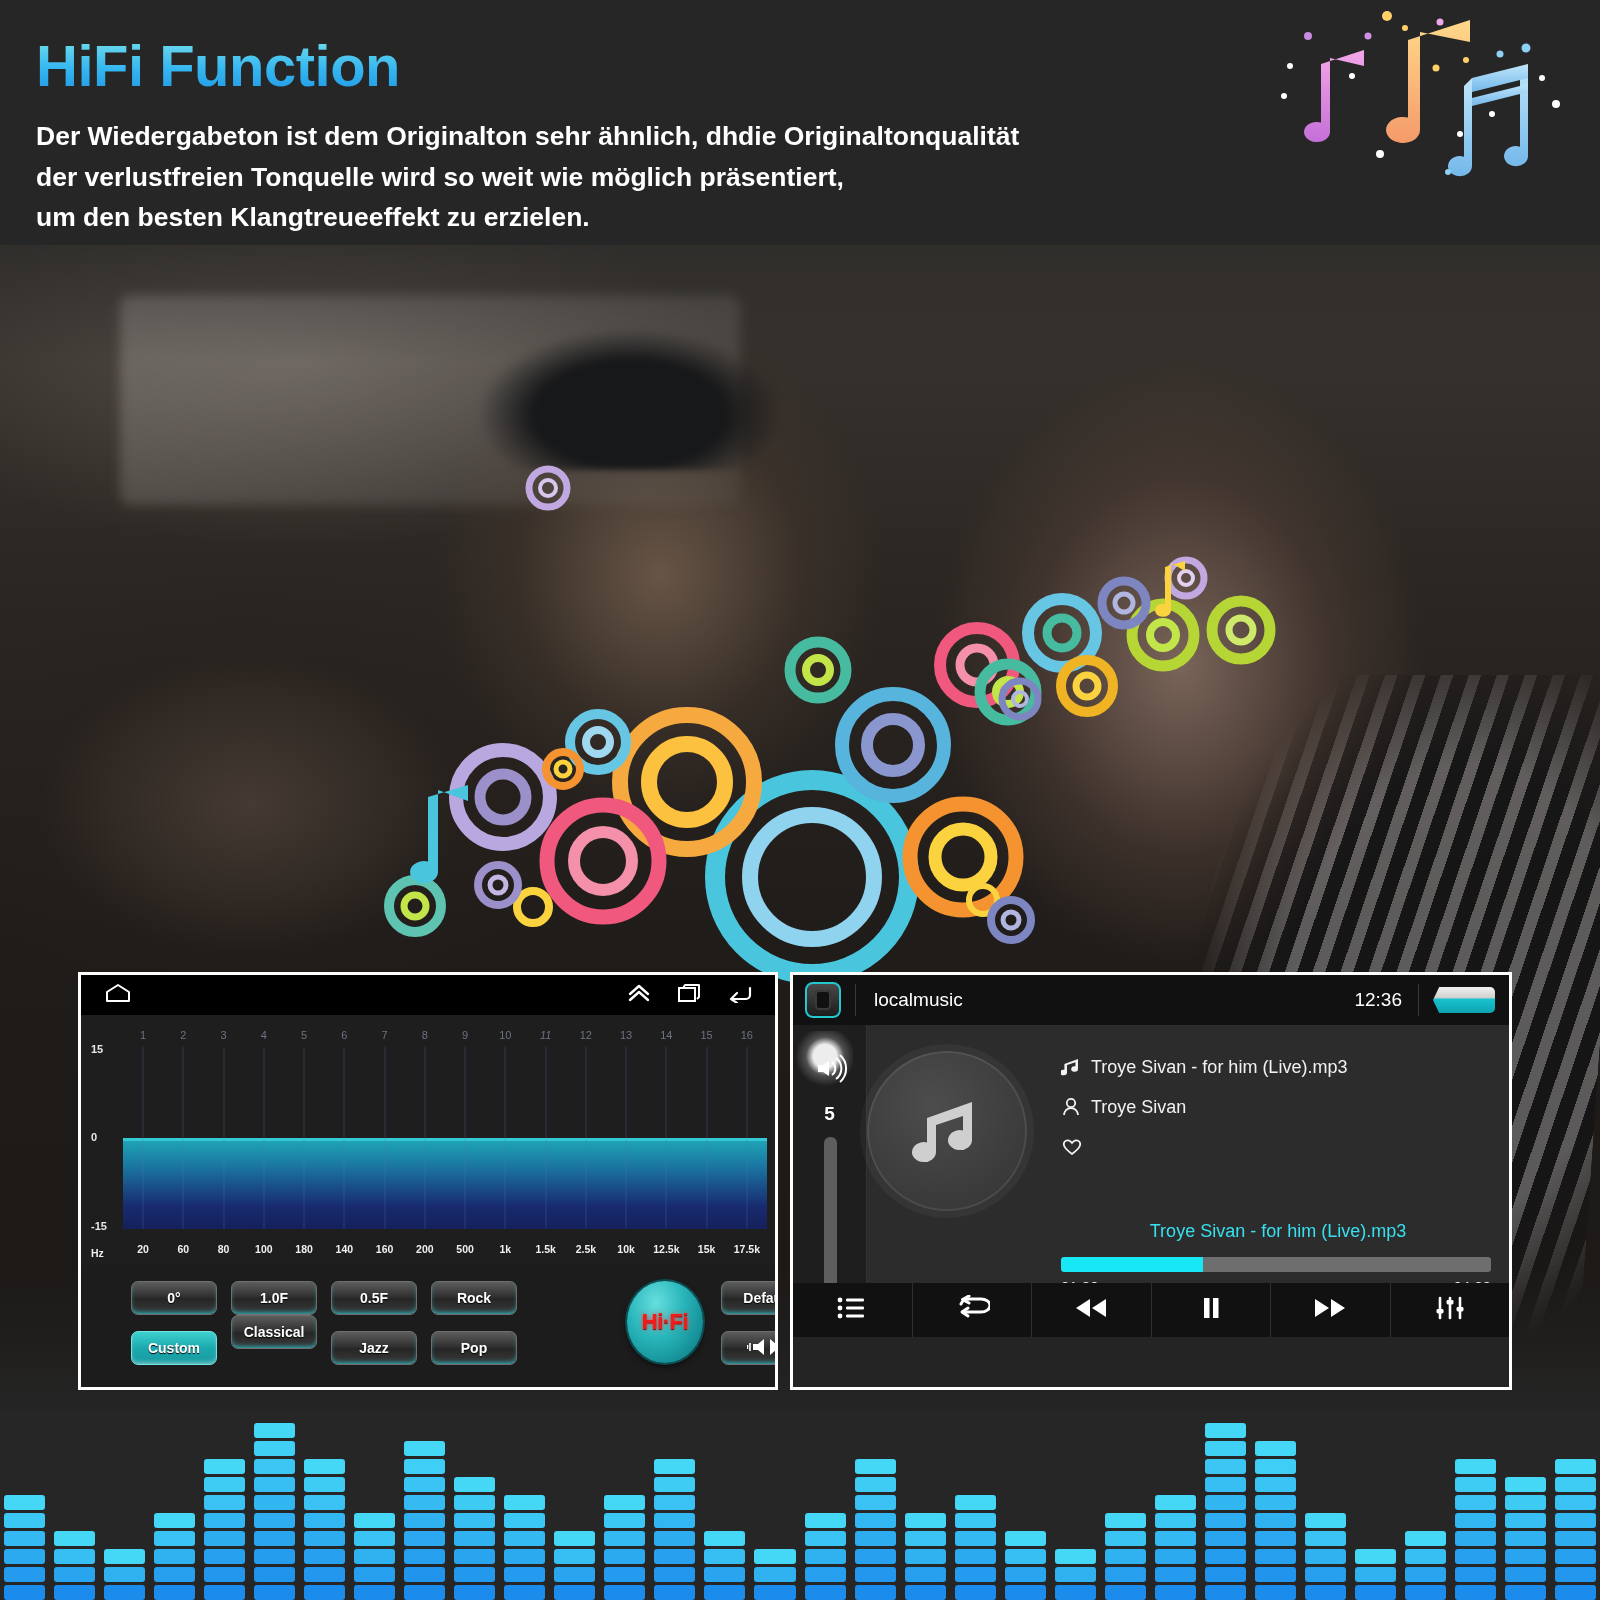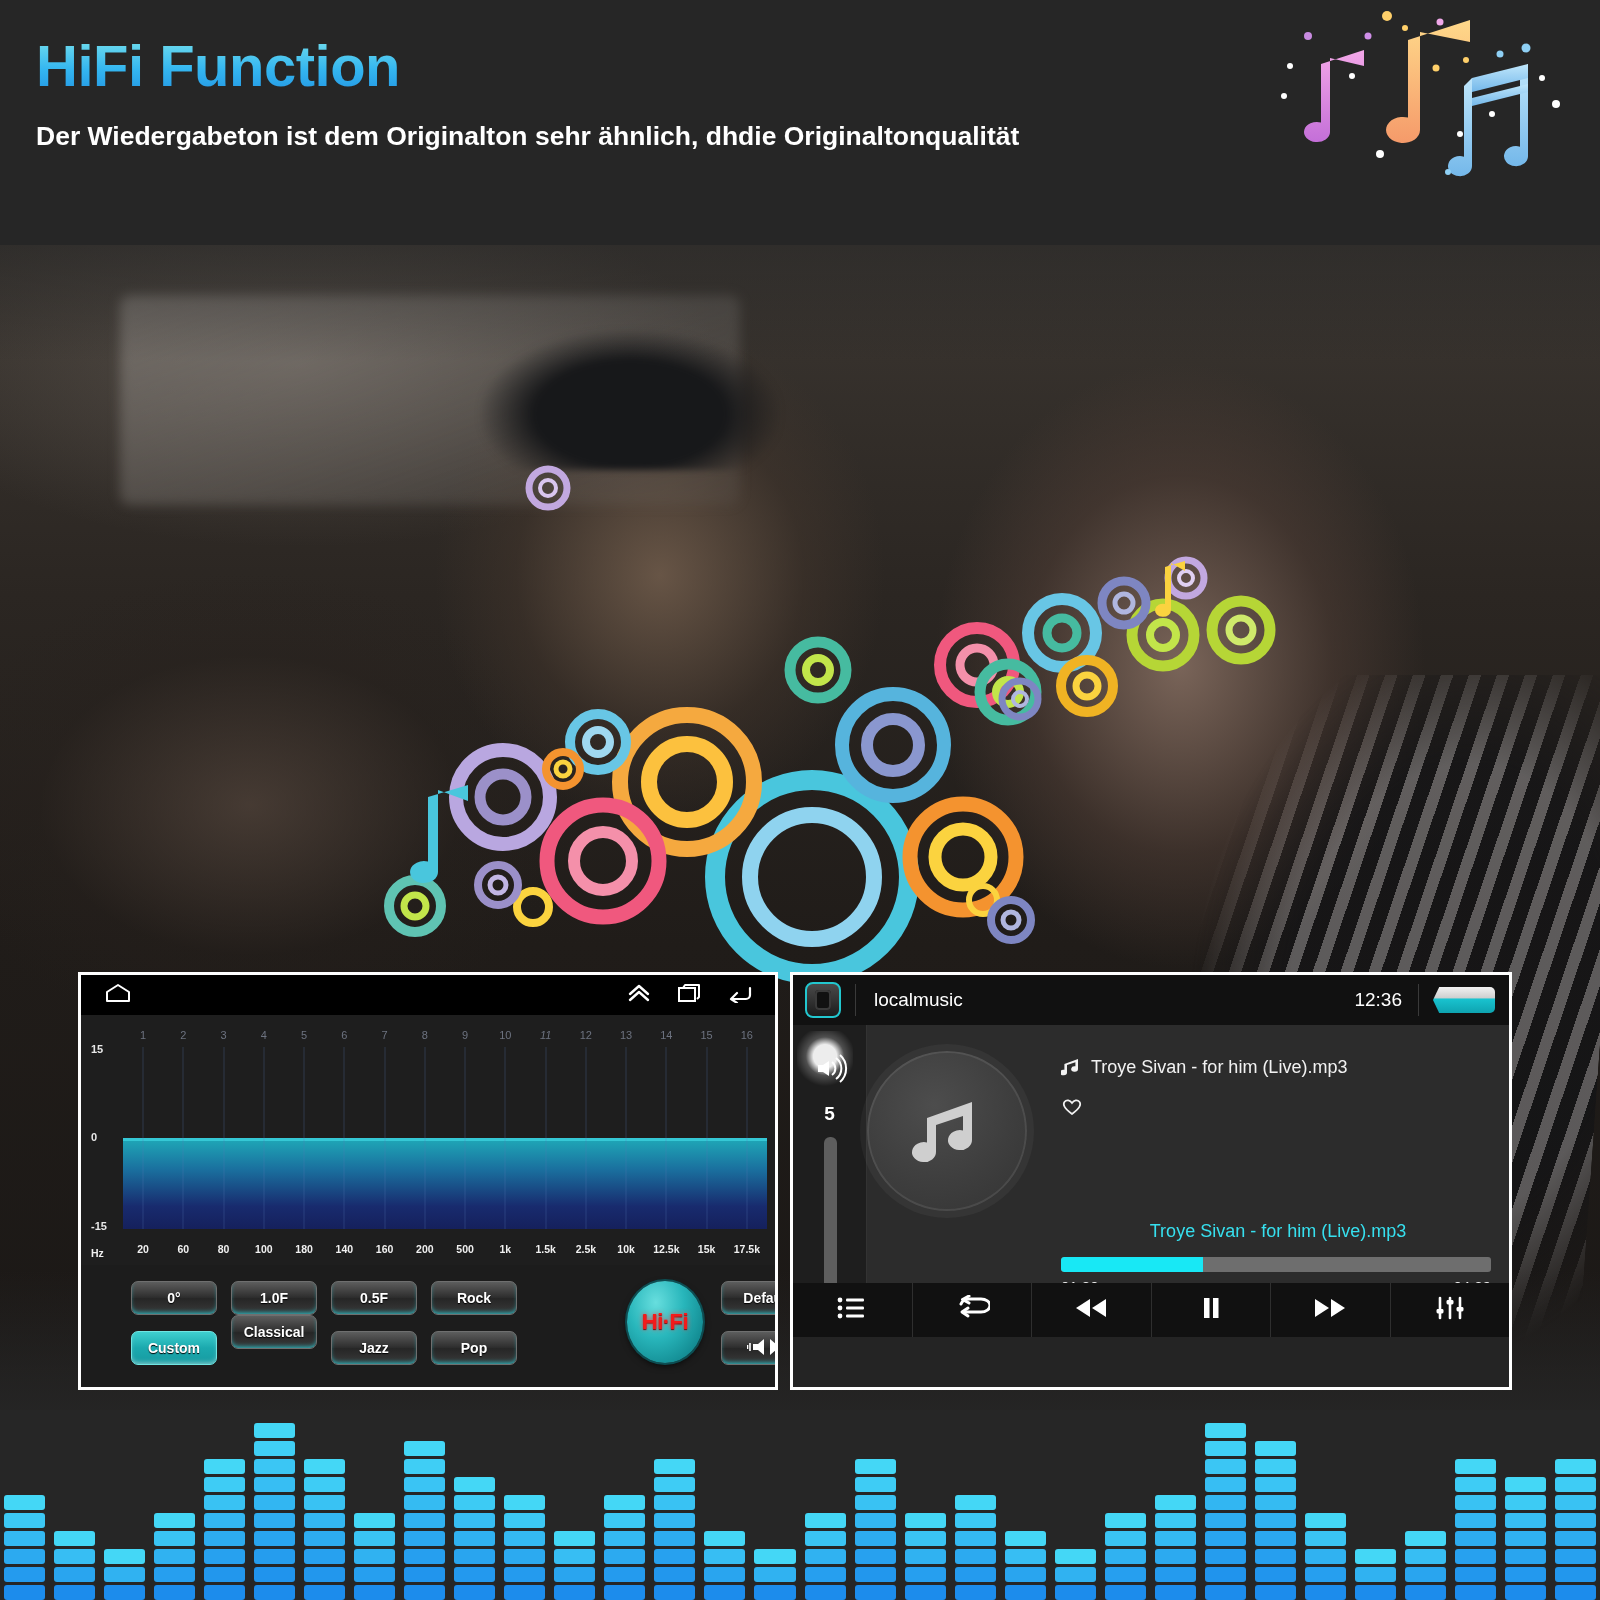--- a/index.html
+++ b/index.html
@@ -210,20 +210,22 @@
   <div class="photo">
     <div class="windshield"></div>
     <div class="hat"></div>
     <div class="stripes"></div>
   </div>
 
   <div class="header">
     <div class="title">HiFi Function</div>
     <div class="subtitle">
       <div>Der Wiedergabeton ist dem Originalton sehr ähnlich, dhdie Originaltonqualität</div>
+      <div>der verlustfreien Tonquelle wird so weit wie möglich präsentiert,</div>
+      <div>um den besten Klangtreueeffekt zu erzielen.</div>
     </div>
   </div>
 
   <div class="notes-deco">
     <svg width="320" height="200" viewBox="0 0 320 200">
       <defs>
         <linearGradient id="gPink" x1="0" y1="0" x2="0" y2="1">
           <stop offset="0" stop-color="#f3a7e8"></stop>
             <stop offset="1" stop-color="#c46fd8"></stop>
         </linearGradient>
@@ -560,20 +562,29 @@
         <div class="meta-row">
           <span class="ic">
             <svg width="20" height="22" viewBox="0 0 20 22">
                 <path d="M6 6 L6 16.5 a3.4 2.8 0 1 1 -2.6 -2.7 L3.4 8 L17 3 L17 13 a3.4 2.8 0 1 1 -2.6 -2.7 L14.4 6.3 L6 9 Z" fill="#f2f2f2"></path>
               </svg>
           </span>
           <span>Troye Sivan - for him (Live).mp3</span>
         </div>
         <div class="meta-row">
           <span class="ic">
+            <svg width="20" height="22" viewBox="0 0 20 22">
+                <circle cx="10" cy="7" r="4.2" fill="none" stroke="#f2f2f2" stroke-width="1.8"></circle>
+                <path d="M3 19 a7 7 0 0 1 14 0" fill="none" stroke="#f2f2f2" stroke-width="1.8"></path>
+              </svg>
+          </span>
+          <span>Troye Sivan</span>
+        </div>
+        <div class="meta-row">
+          <span class="ic">
             <svg width="22" height="20" viewBox="0 0 22 20">
                 <path d="M11 17 C3 11 1.5 7.5 3.6 4.8 C5.6 2.3 9 3.2 11 6 C13 3.2 16.4 2.3 18.4 4.8 C20.5 7.5 19 11 11 17 Z" fill="none" stroke="#f2f2f2" stroke-width="1.7"></path>
               </svg>
           </span>
         </div>
       </div>
 
       <div class="now-title">Troye Sivan - for him (Live).mp3</div>
 
       <div class="prog-wrap">

